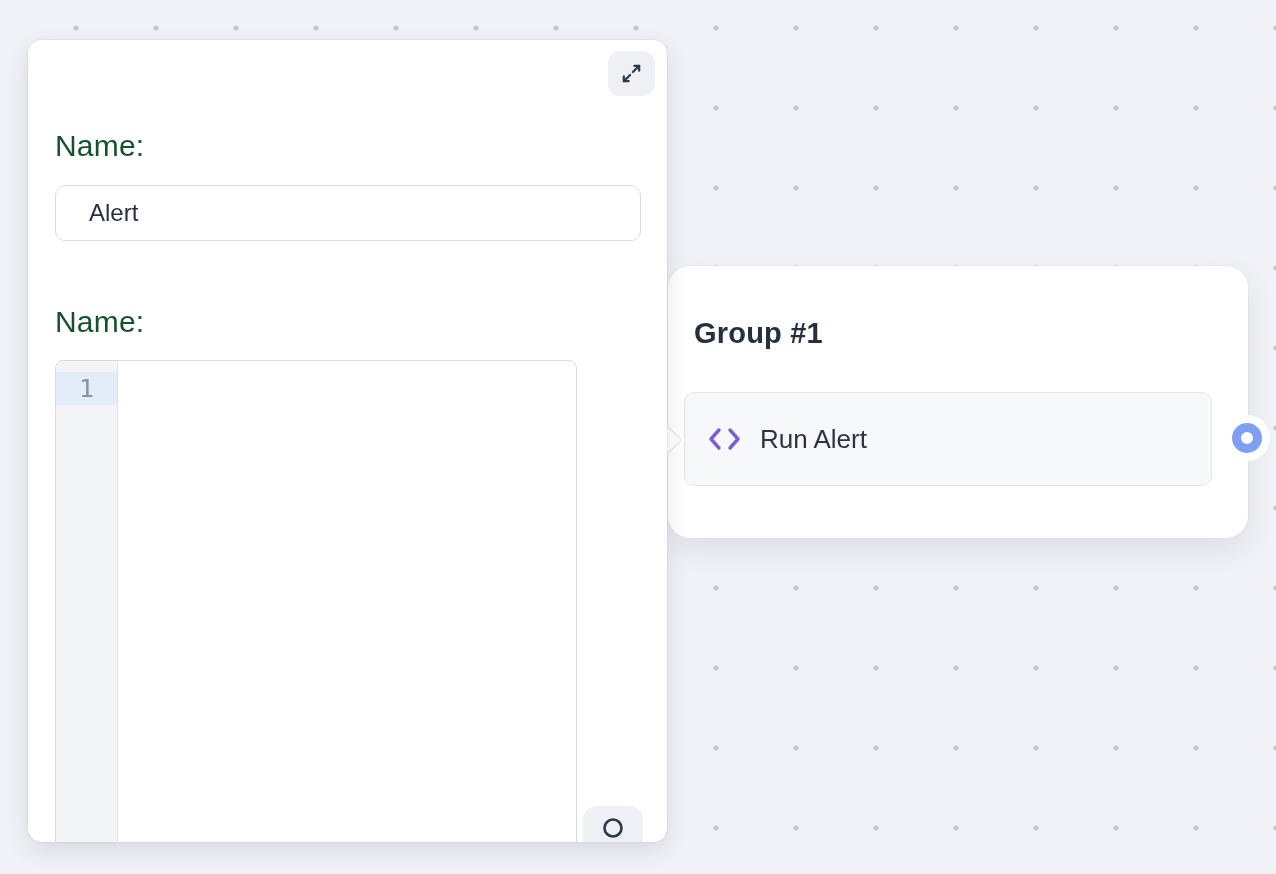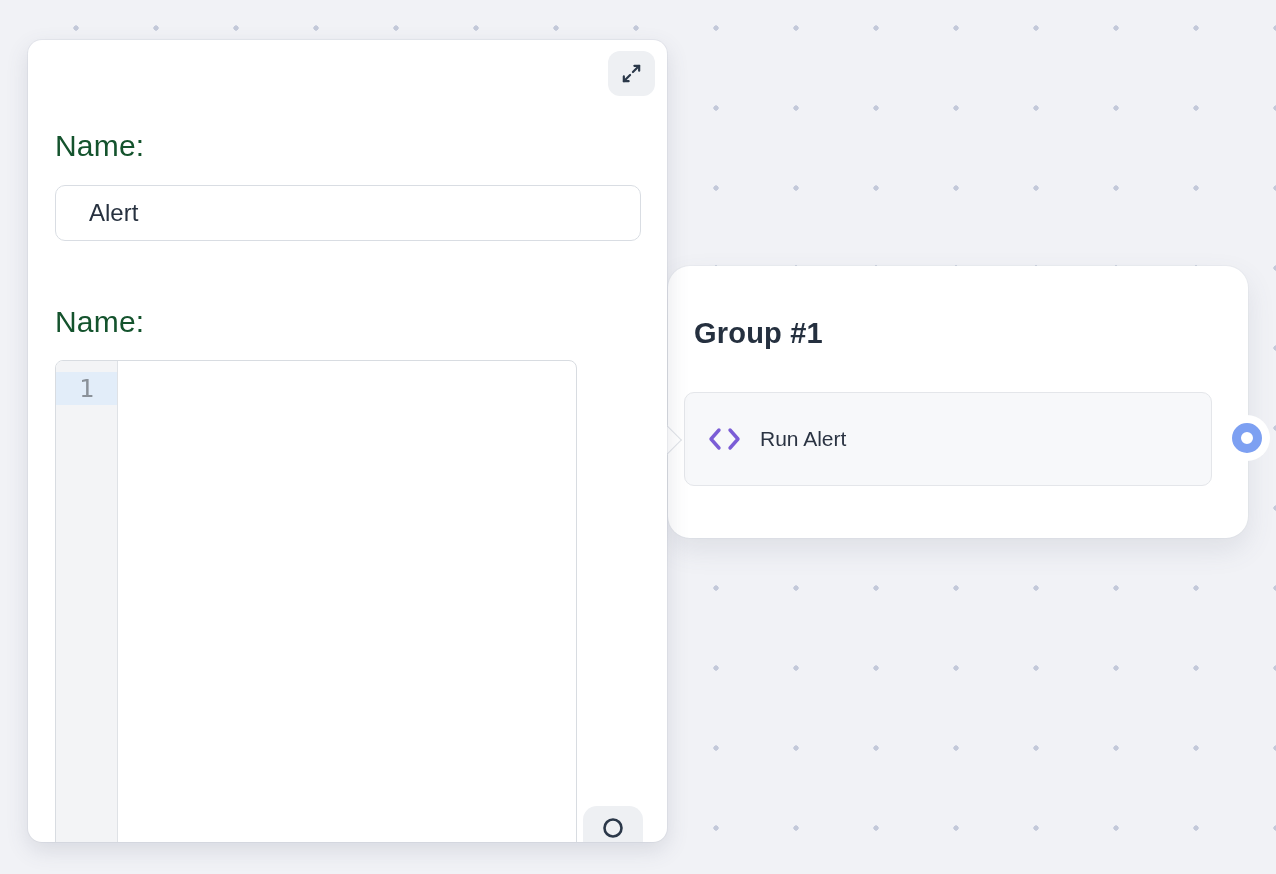--- a/index.html
+++ b/index.html
@@ -88,21 +88,21 @@
     position:absolute; left:26px; top:50px; font-size:29px; line-height:34px;
     font-weight:700; color:#25303f; letter-spacing:.2px;
   }
   .node {
     position:absolute; left:16px; top:126px; width:528px; height:94px;
     background:#f7f8fa; border:1.5px solid #e4e6ea; border-radius:10px;
     display:flex; align-items:center; padding-left:23px; cursor:pointer;
   }
   .node .node-icon { display:flex; margin-right:19px; }
   .node .node-icon svg { stroke:#7b5dd6; }
-  .node-label { font-size:21px; color:#2b3443; }
+  .node-label { font-size:26px; color:#2b3443; }
   .handle {
     position:absolute; left:564px; top:157px; width:30px; height:30px;
     border-radius:50%; background:#fff; border:9px solid #7da0f2;
     box-shadow:0 0 0 8px #ffffff; cursor:crosshair;
   }
 </style>
 </head>
 <body>
 
 <div class="canvas">

